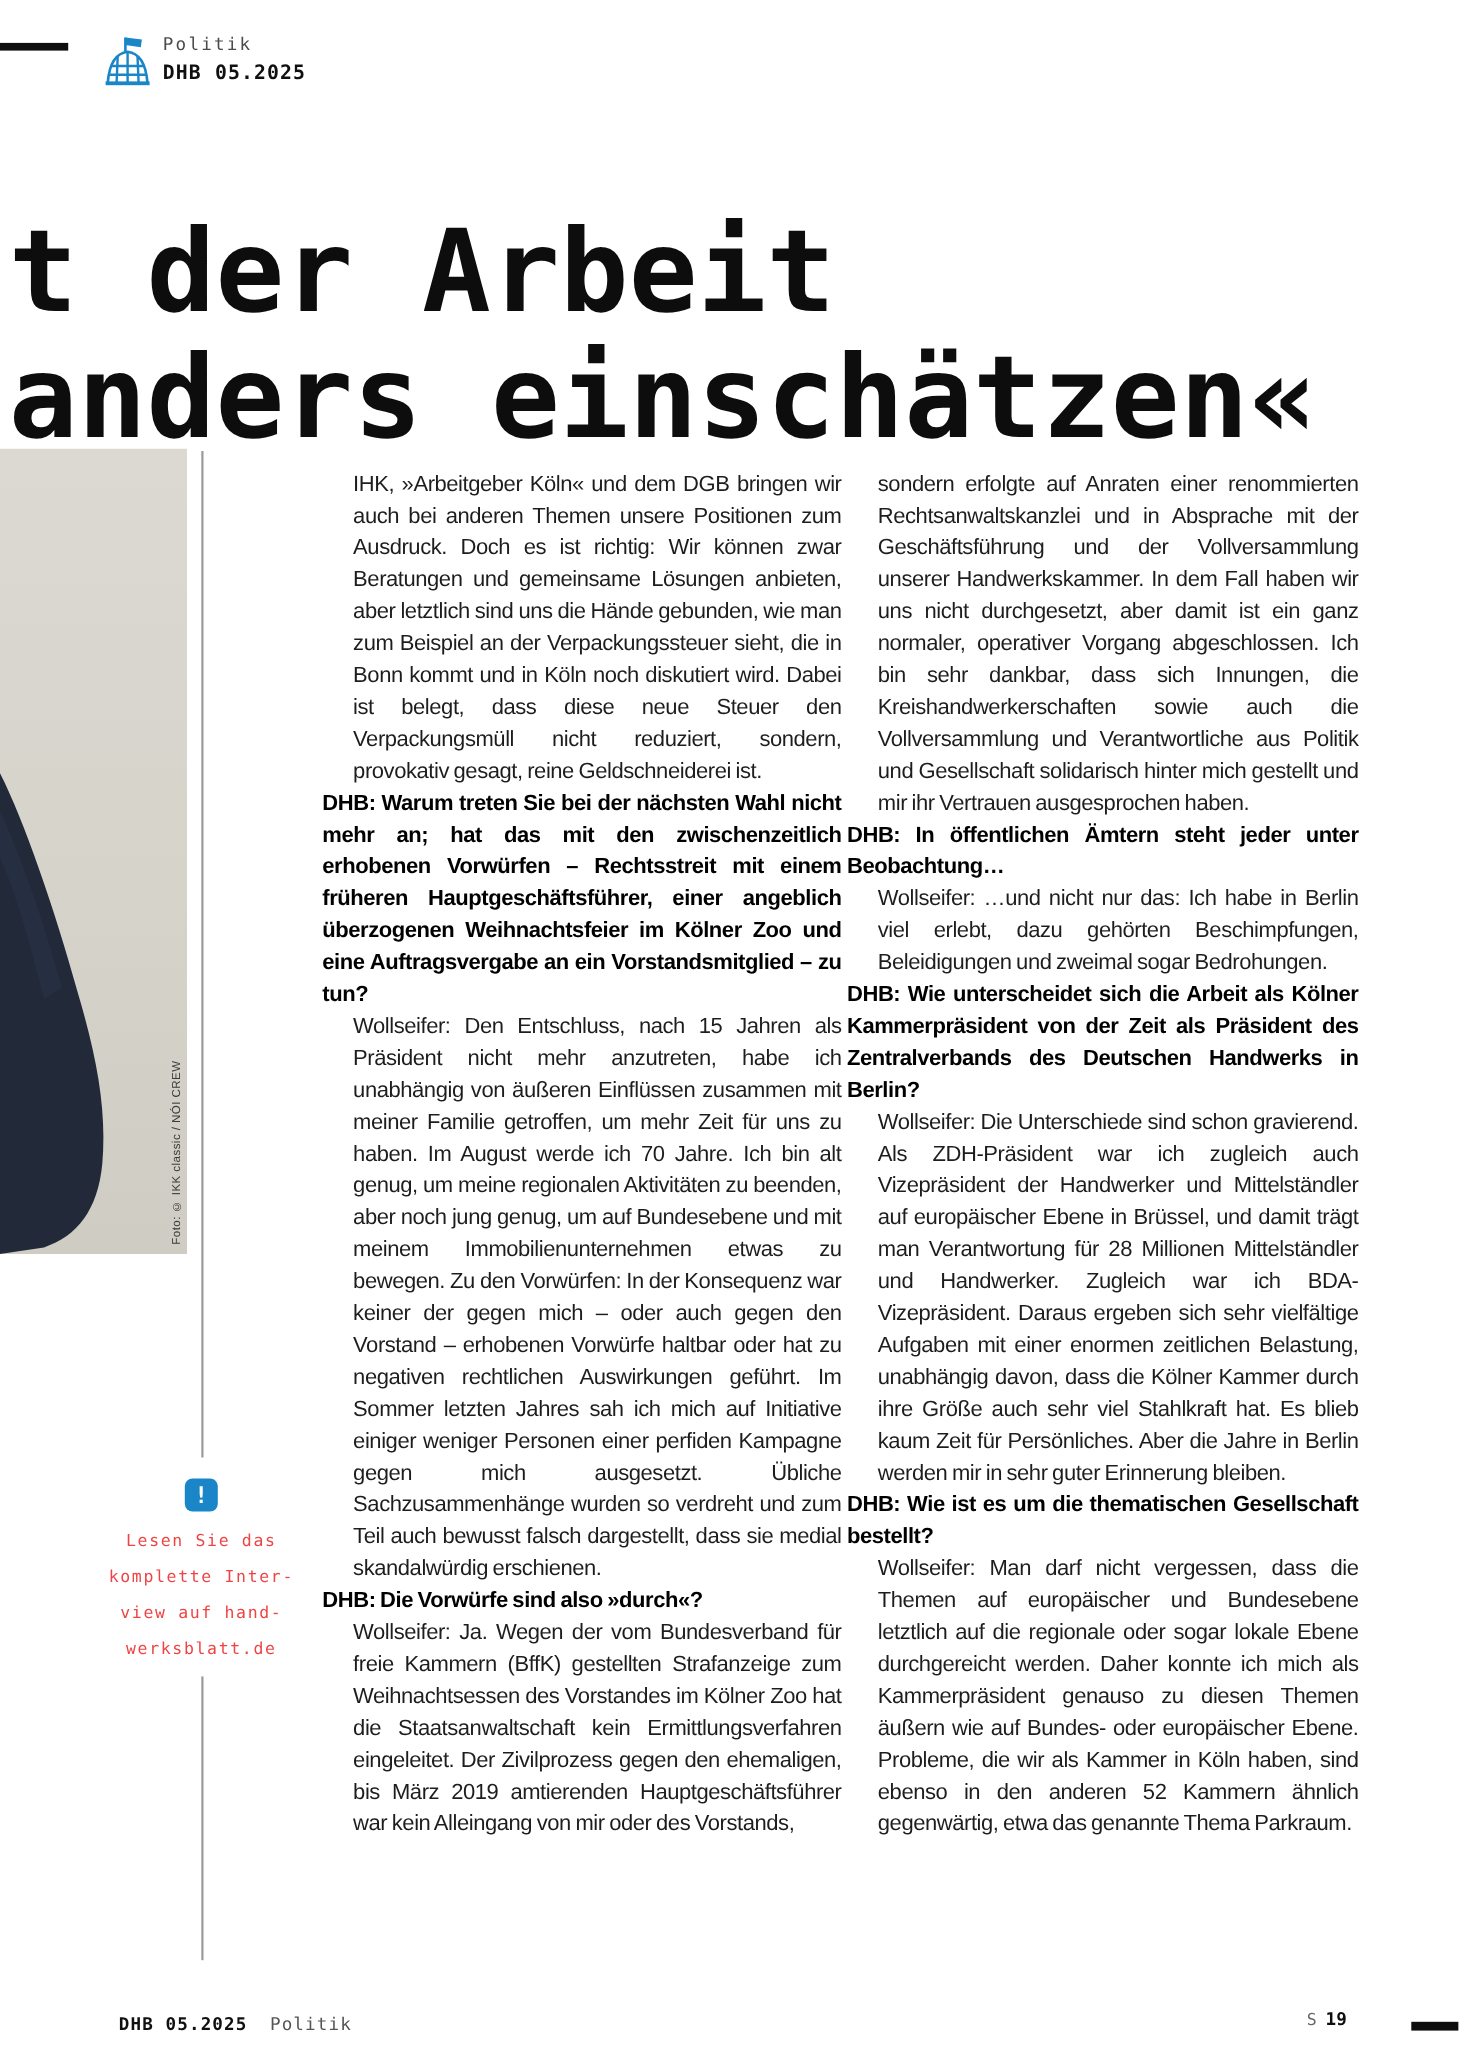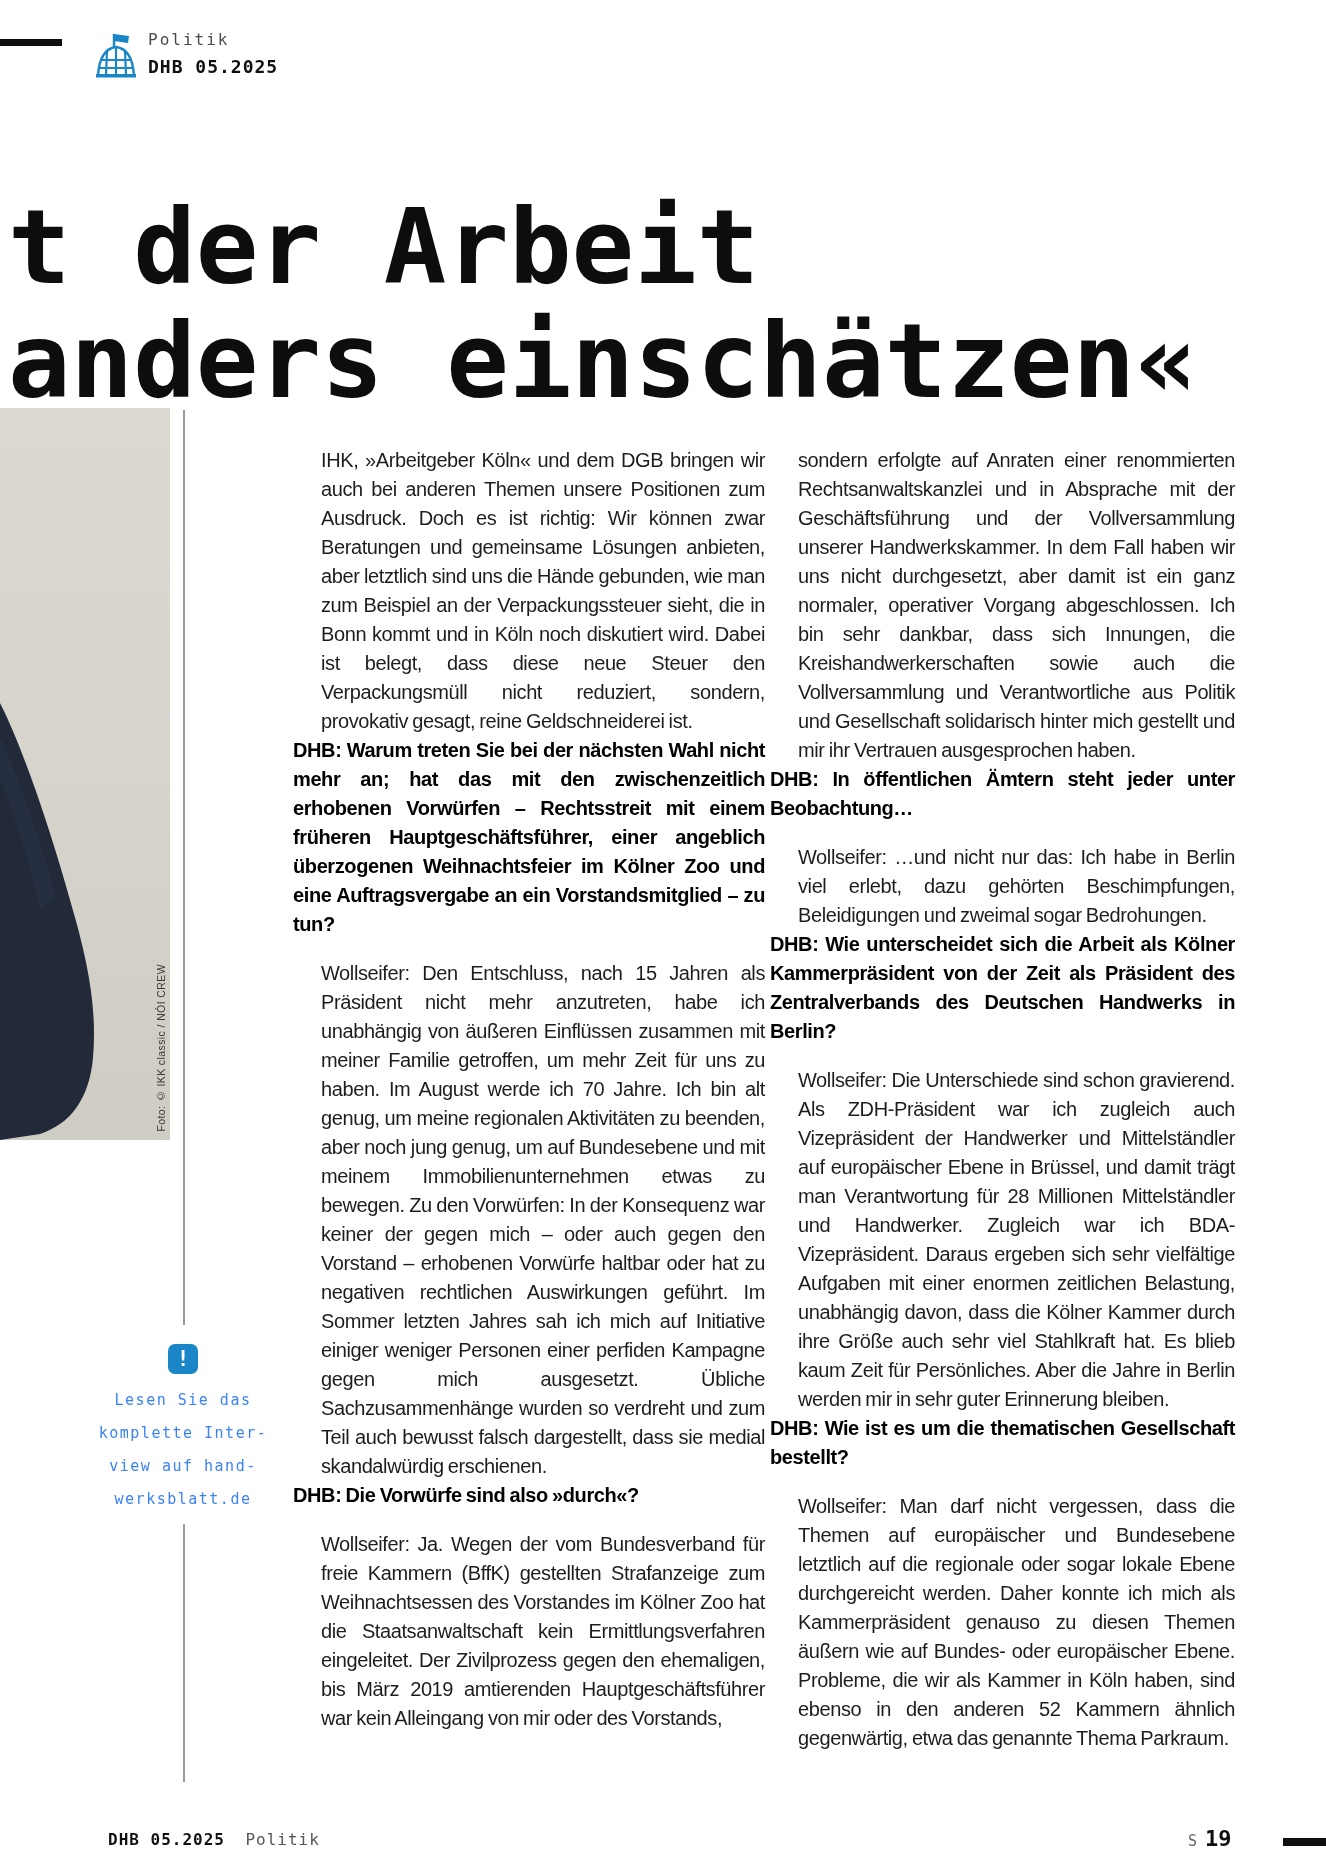--- a/index.html
+++ b/index.html
@@ -27,39 +27,39 @@
     font-size:10.5px;letter-spacing:.4px;color:#3a3a3a;}
   
   .vrule{position:absolute;left:183px;width:2px;background:#9a9a9a;}
   .vrule.seg1{top:410px;height:915px;}
   .vrule.seg2{top:1524px;height:258px;}
   .note{position:absolute;left:68px;top:1344px;width:230px;text-align:center;}
   .note-icon{display:inline-block;width:30px;height:30px;border-radius:7px;background:#1a86c8;
     color:#fff;font-weight:bold;font-size:21px;line-height:30px;text-align:center;
     font-family:"DejaVu Sans Mono",monospace;}
   .note-text{margin-top:10px;font-family:"DejaVu Sans Mono",monospace;
-    font-size:15px;line-height:33px;letter-spacing:1.5px;color:#3b82f6;}
+    font-size:15px;line-height:33px;letter-spacing:1.5px;color:#ef4444;}
   
   .col{position:absolute;top:426px;font-size:20px;line-height:29px;
     letter-spacing:-0.4px;word-spacing:-1px;text-align:justify;hyphens:auto;color:#1d1d1d;}
   .col-left{left:293px;width:472px;}
   .col-right{left:770px;width:465px;}
   .col p{margin:0;}
   .col p.question{font-weight:bold;color:#000;}
   .col p.question:first-child{margin-top:0;}
-  .col p.answer{padding-left:28px;margin-top:20px;}
+  .col p.answer{padding-left:28px;}
   
   .footer-left{position:absolute;left:108px;top:1830px;white-space:nowrap;}
   .footer-issue{font-family:"DejaVu Sans Mono",monospace;font-size:16px;font-weight:bold;
     letter-spacing:1px;color:#101010;}
   .footer-section{font-family:"DejaVu Sans Mono",monospace;font-size:16px;letter-spacing:1px;
     color:#555;margin-left:16px;}
   .pagenum{position:absolute;left:1188px;top:1826px;display:flex;align-items:baseline;gap:8px;}
   .pagenum .s{font-family:"DejaVu Sans Mono",monospace;font-size:15px;color:#666;}
-  .pagenum .n{font-family:"DejaVu Sans Mono",monospace;font-size:22px;font-weight:bold;color:#0e0e0e;}
+  .pagenum .n{font-family:"DejaVu Sans Mono",monospace;font-size:16px;font-weight:bold;color:#0e0e0e;}
   .trim-bottom{position:absolute;left:1283px;top:1838px;width:43px;height:8px;background:#0e0e0e;}
 </style>
 </head>
 <body>
 
 <div class="trim-top"></div>
 <div class="logo">
   <svg width="44" height="48" viewBox="0 0 44 48" fill="none">
     <path d="M20 17 L20 4" stroke="#1a86c8" stroke-width="2.4"></path>
     <path d="M20 4 L35 6 L34 13 L20 11 Z" fill="#1a86c8"></path>

